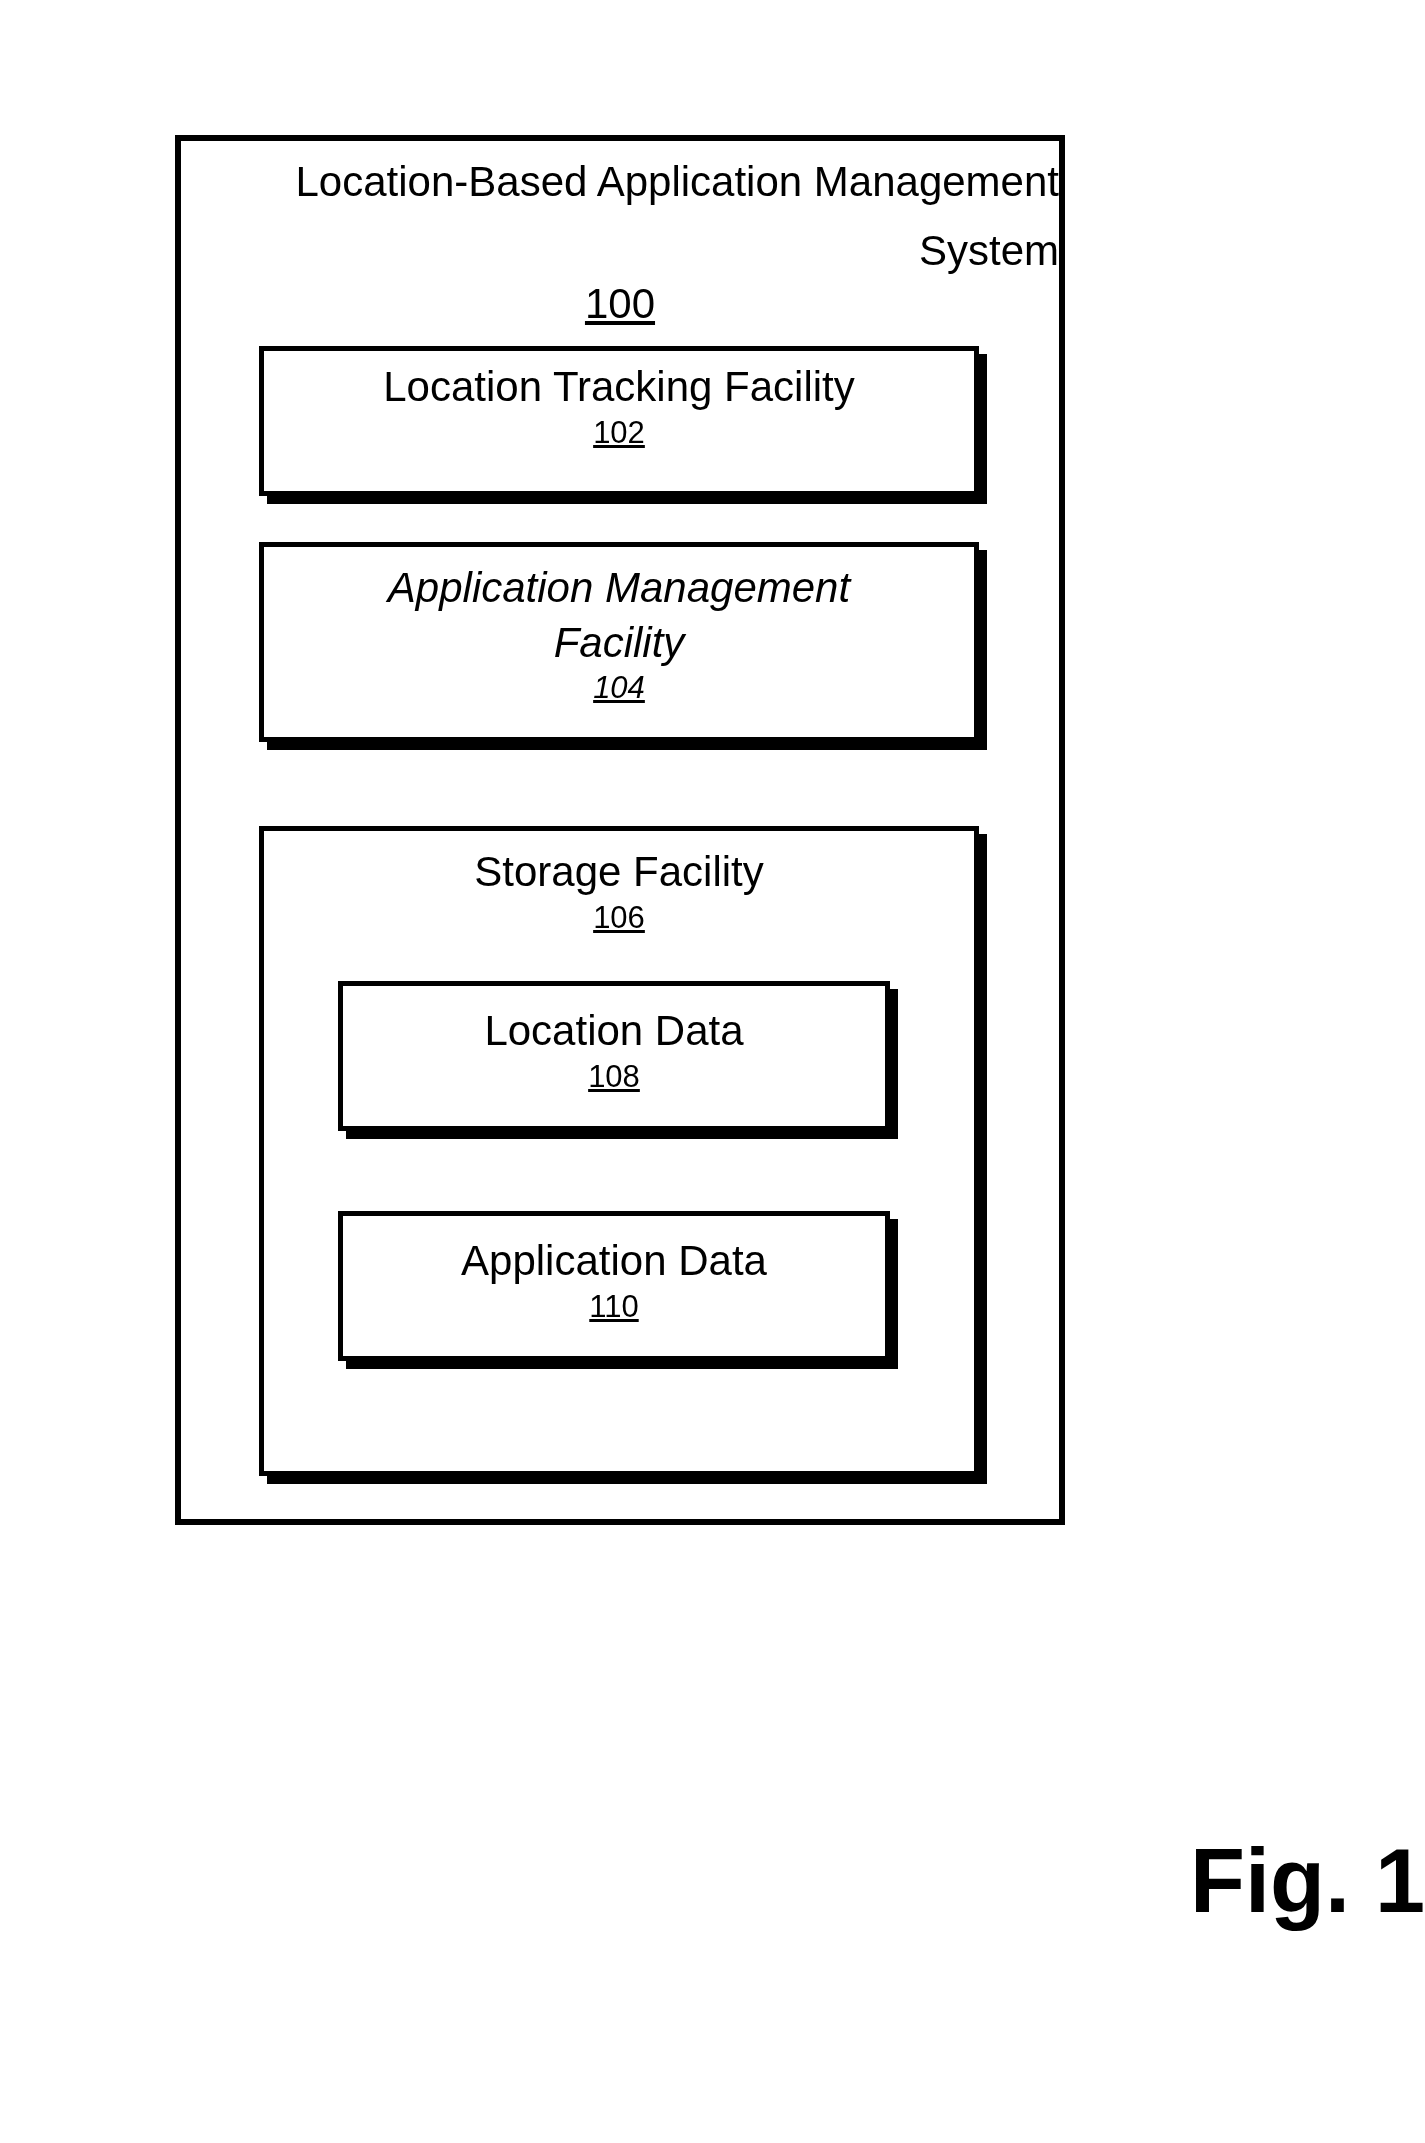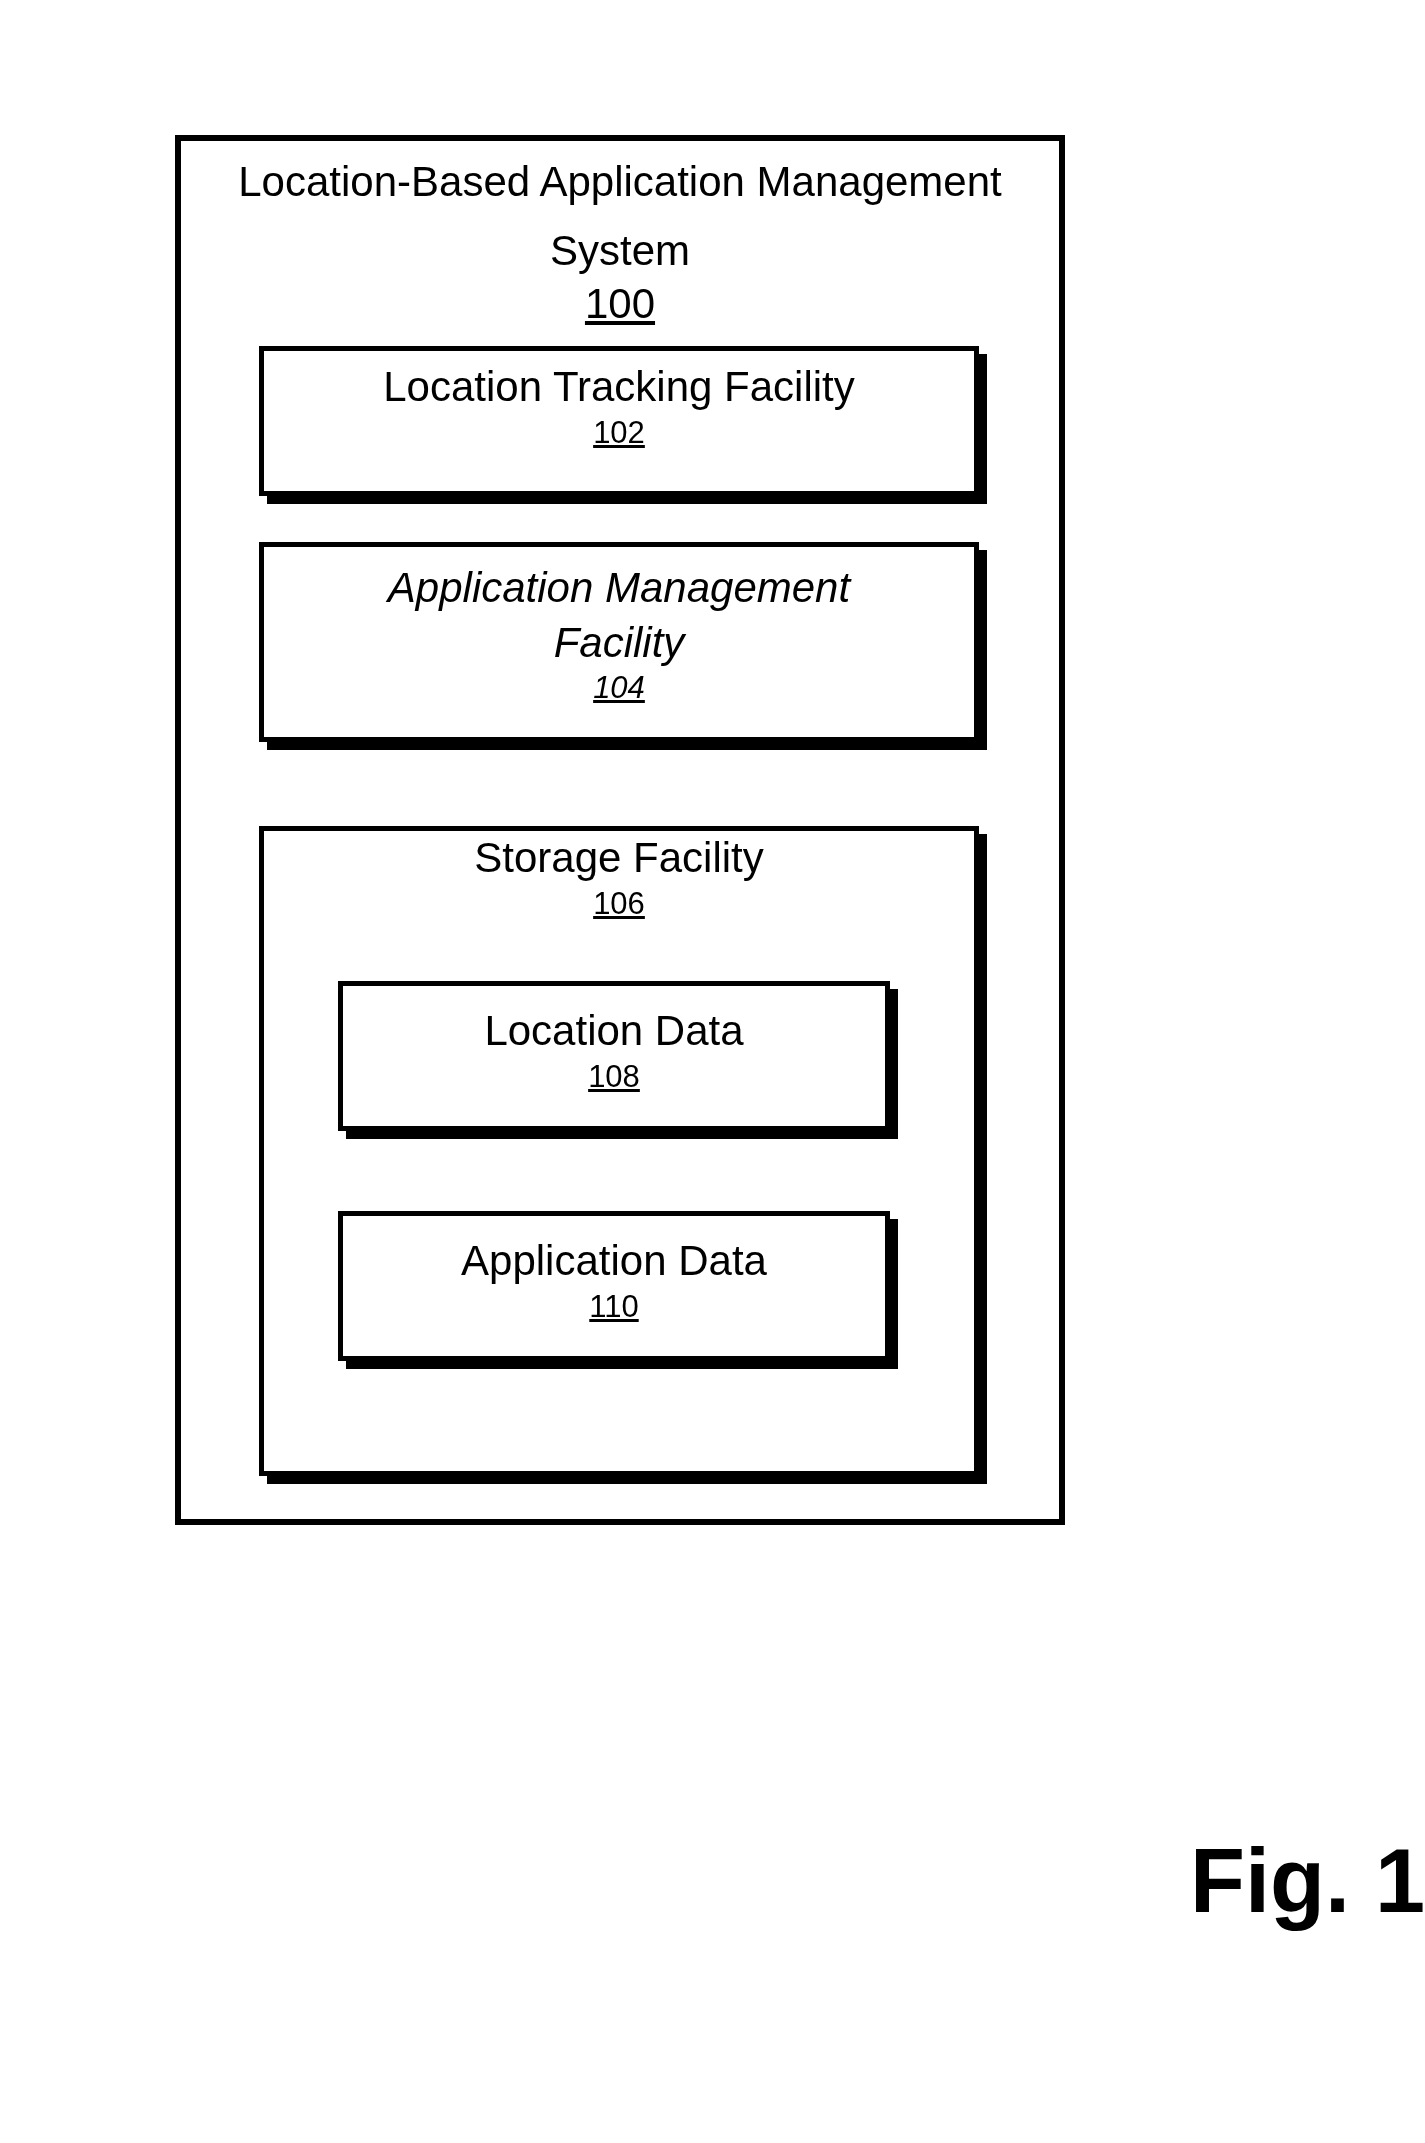--- a/index.html
+++ b/index.html
@@ -17,21 +17,21 @@
     .outer-container {
       position: absolute;
       left: 175px;
       top: 135px;
       width: 890px;
       height: 1390px;
       border: 6px solid black;
       background: white;
     }
     .outer-title {
-      text-align: center;
+      text-align: right;
       font-size: 42px;
       padding-top: 14px;
       line-height: 1.3;
     }
     .outer-ref {
       text-align: center;
       font-size: 42px;
       text-decoration: underline;
       margin-top: 2px;
     }
@@ -65,20 +65,21 @@
       width: 720px;
       height: 200px;
       padding-top: 14px;
       font-style: italic;
     }
     .box-106 {
       left: 78px;
       top: 685px;
       width: 720px;
       height: 650px;
+      padding-top: 14px;
     }
     .box-108 {
       position: absolute;
       left: 74px;
       top: 150px;
       width: 552px;
       height: 150px;
       border: 5px solid black;
       background: white;
       box-shadow: 8px 8px 0 0 black;

